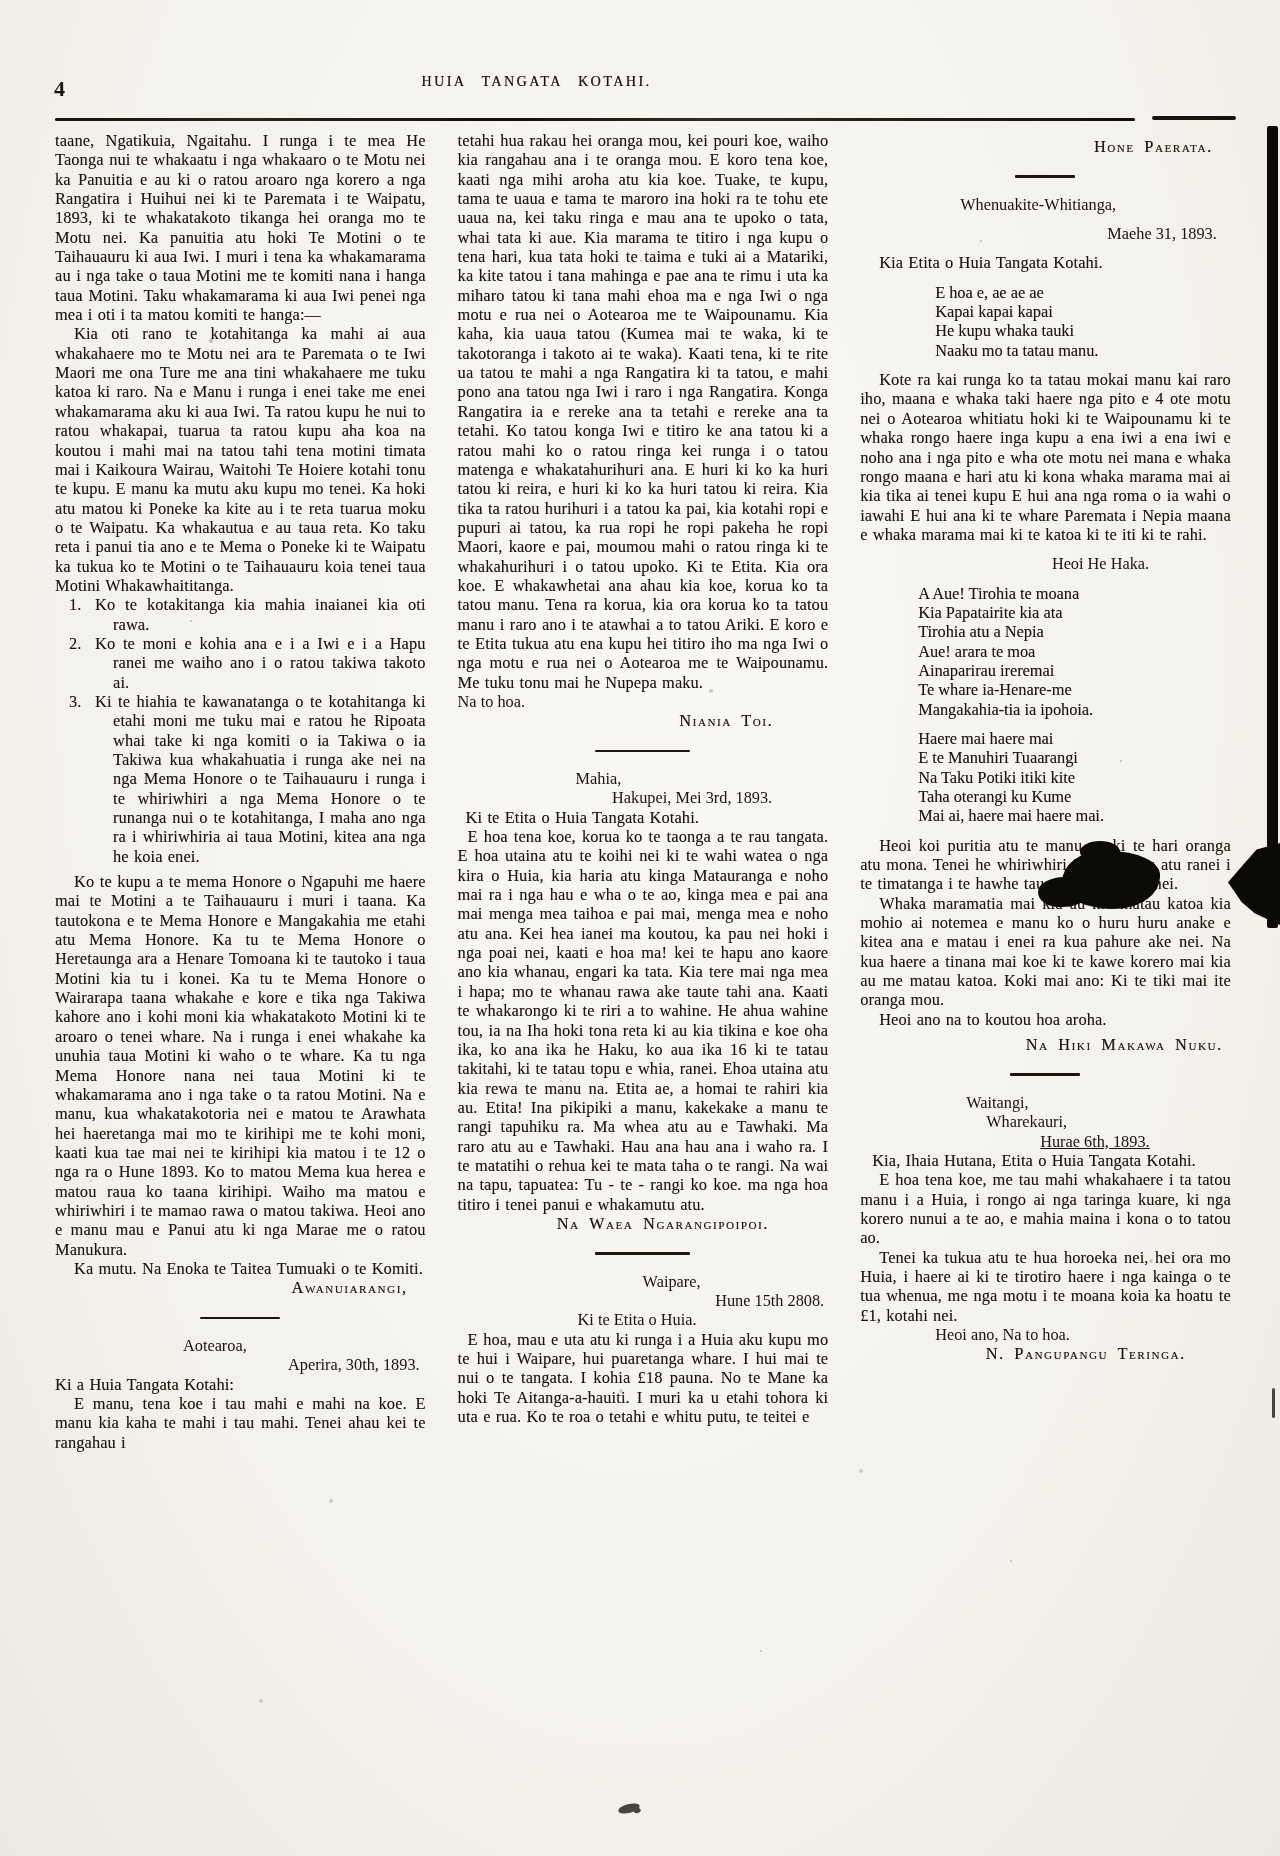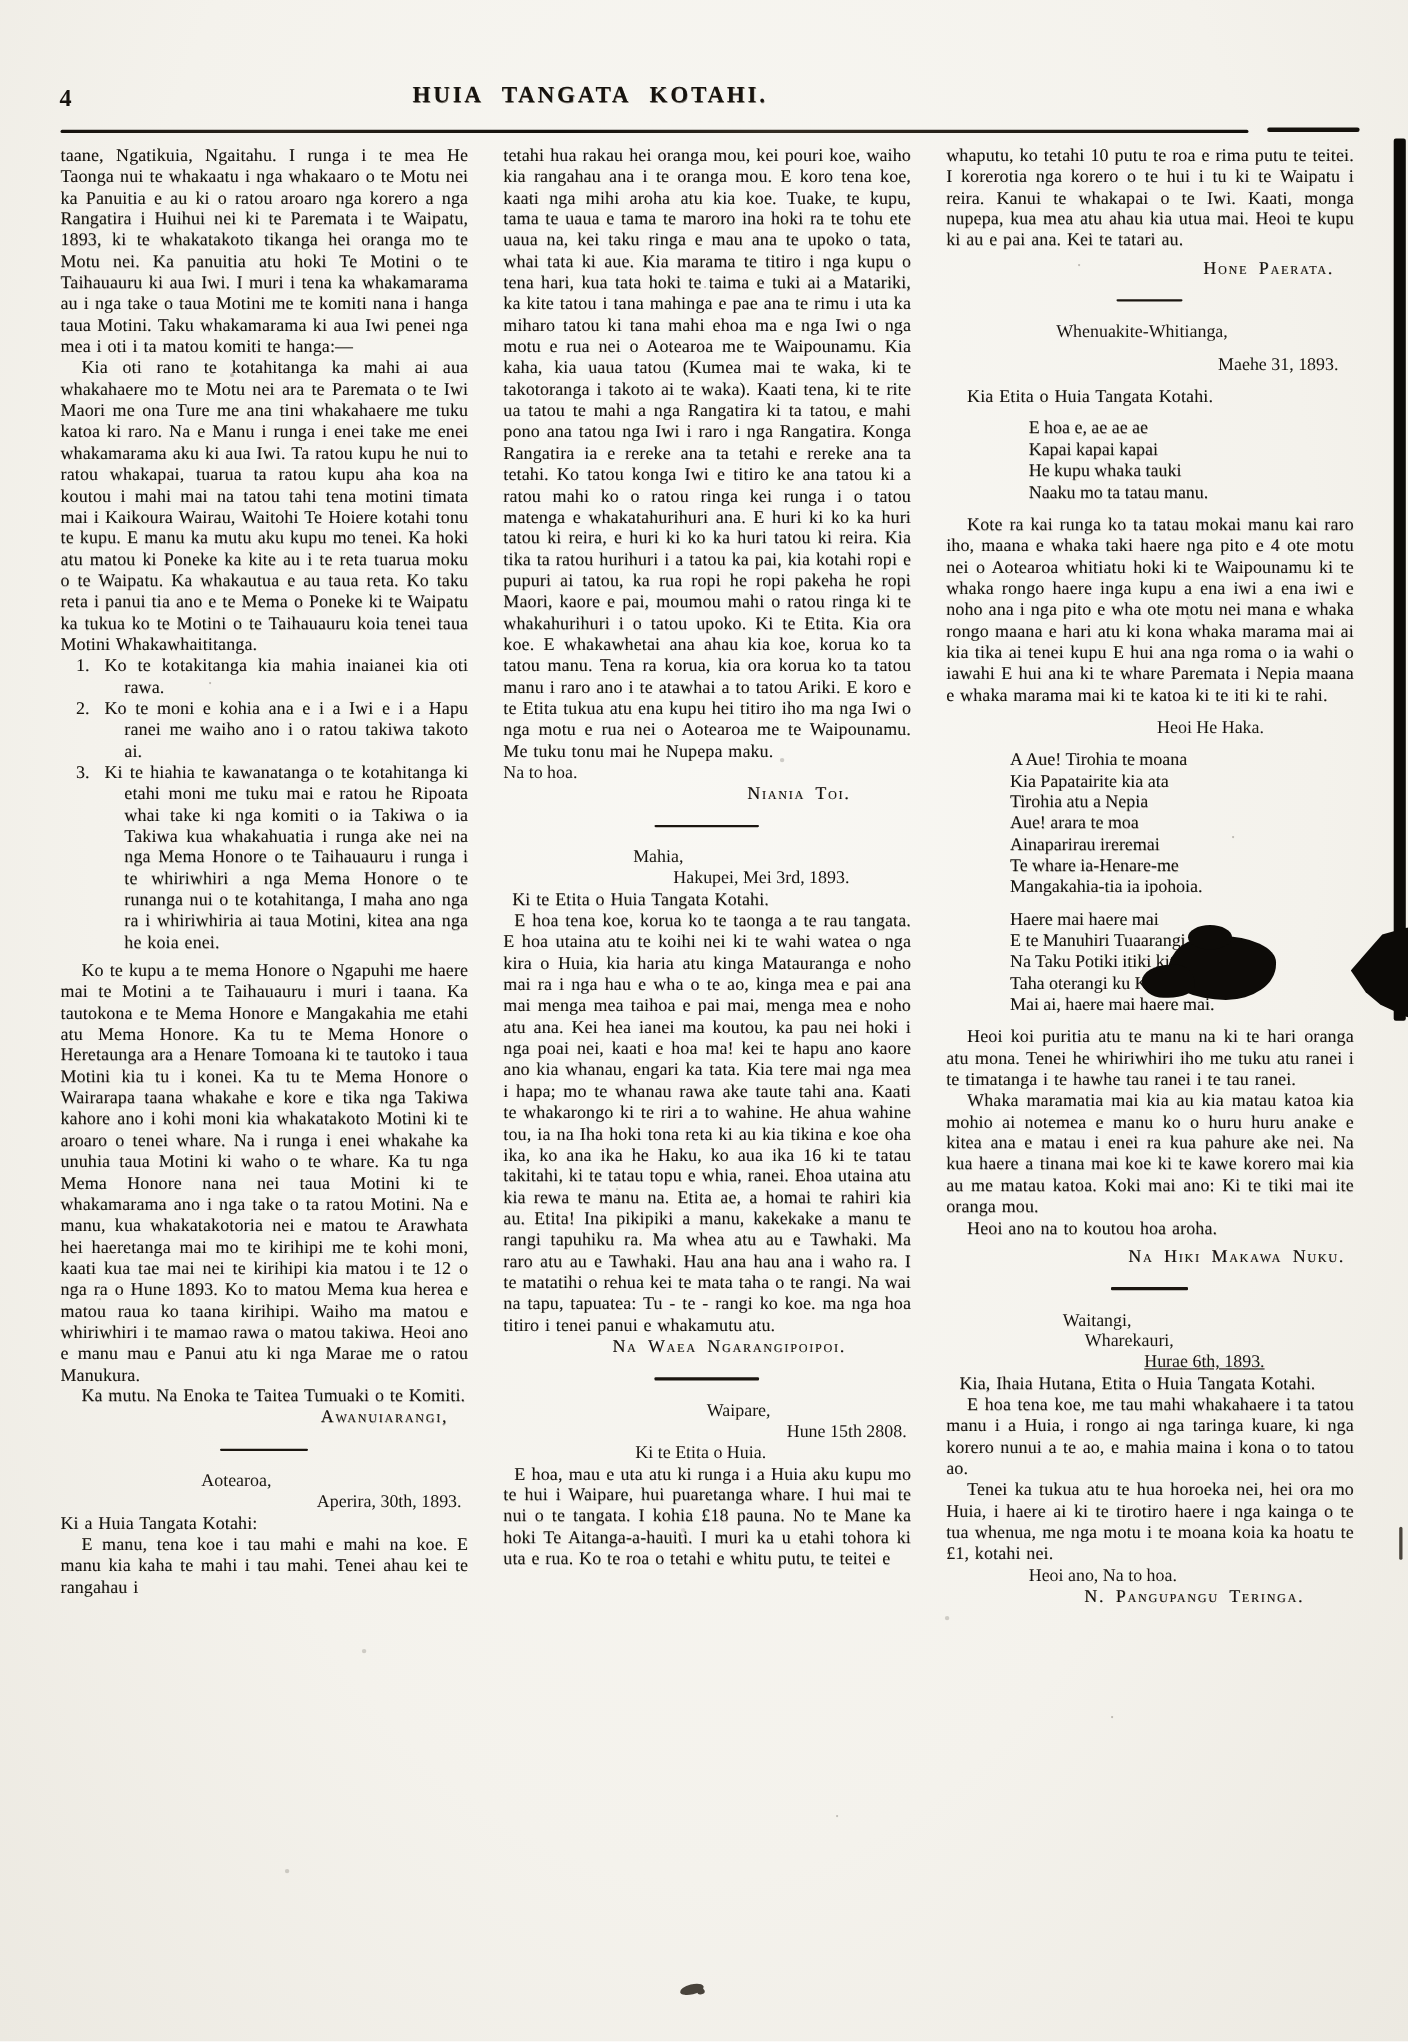--- a/index.html
+++ b/index.html
@@ -11,21 +11,21 @@
     font-family:"Liberation Serif","DejaVu Serif",serif;
     color:#17130e;
     overflow:hidden;
   }
   .pgnum{
     position:absolute;left:54px;top:76px;
     font-size:22px;font-weight:bold;
   }
   .title{
     position:absolute;left:0;top:74px;width:1073px;
-    text-align:center;font-size:21px;font-weight:bold;
+    text-align:center;font-size:14px;font-weight:normal;
     letter-spacing:2.5px;word-spacing:10px;
     text-shadow:0.4px 0.4px 0 rgba(25,18,10,.55);
   }
   .rule-main{
     position:absolute;left:55px;top:118px;width:1080px;height:3px;
     background:linear-gradient(90deg,#16120d 0%,#2a241c 18%,#120f0a 42%,#332c22 60%,#120f0a 100%);
     border-radius:2px;
   }
   .rule-dash{
     position:absolute;left:1152px;top:116px;width:84px;height:4px;
@@ -172,21 +172,20 @@
 
       <hr class="divider w95">
 
       <p class="place" style="padding-left:185px;">Waipare,</p>
       <p class="place" style="text-align:right;padding-right:4px;">Hune 15th 2808.</p>
       <p class="place" style="padding-left:120px;">Ki te Etita o Huia.</p>
       <p class="para" style="text-indent:10px;">E hoa, mau e uta atu ki runga i a Huia aku kupu mo te hui i Waipare, hui puaretanga whare. I hui mai te nui o te tangata. I kohia £18 pauna. No te Mane ka hoki Te Aitanga-a-hauiti. I muri ka u etahi tohora ki uta e rua. Ko te roa o tetahi e whitu putu, te teitei e</p>
     </div>
 
     <div class="col">
-      <p class="para noindent">whaputu, ko tetahi 10 putu te roa e rima putu te teitei. I korerotia nga korero o te hui i tu ki te Waipatu i reira. Kanui te whakapai o te Iwi. Kaati, monga nupepa, kua mea atu ahau kia utua mai. Heoi te kupu ki au e pai ana. Kei te tatari au.</p>
       <p class="sig gap6" style="padding-right:18px;">Hone Paerata.</p>
 
       <hr class="divider w60">
 
       <p class="place gap14" style="padding-left:100px;">Whenuakite-Whitianga,</p>
       <p class="place gap10" style="text-align:right;padding-right:14px;">Maehe 31, 1893.</p>
       <p class="para gap14">Kia Etita o Huia Tangata Kotahi.</p>
 
       <div class="poem" style="padding-left:75px;">
         <p class="poemline">E hoa e, ae ae ae</p>

